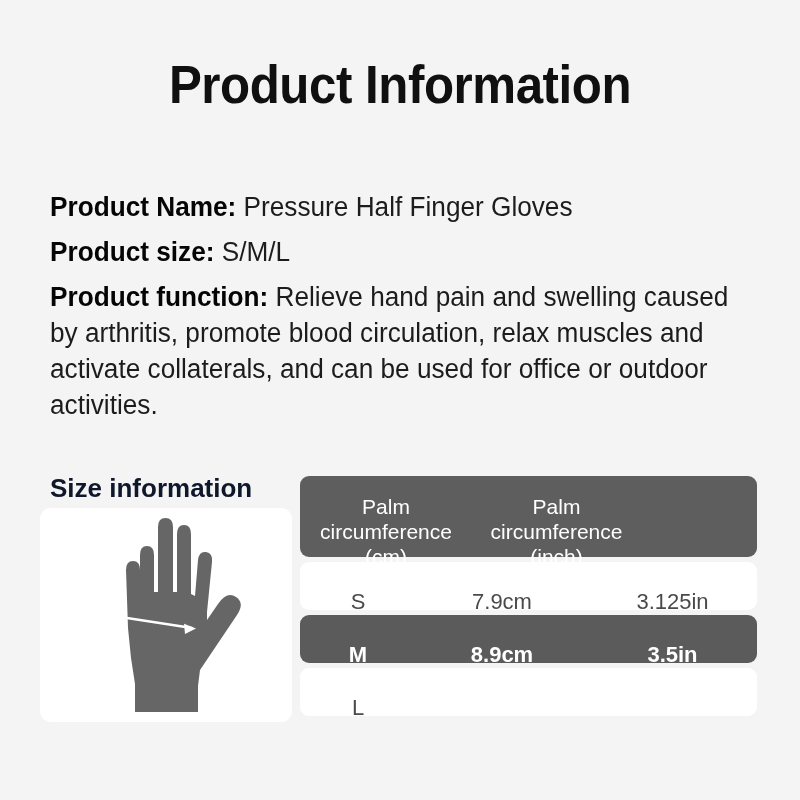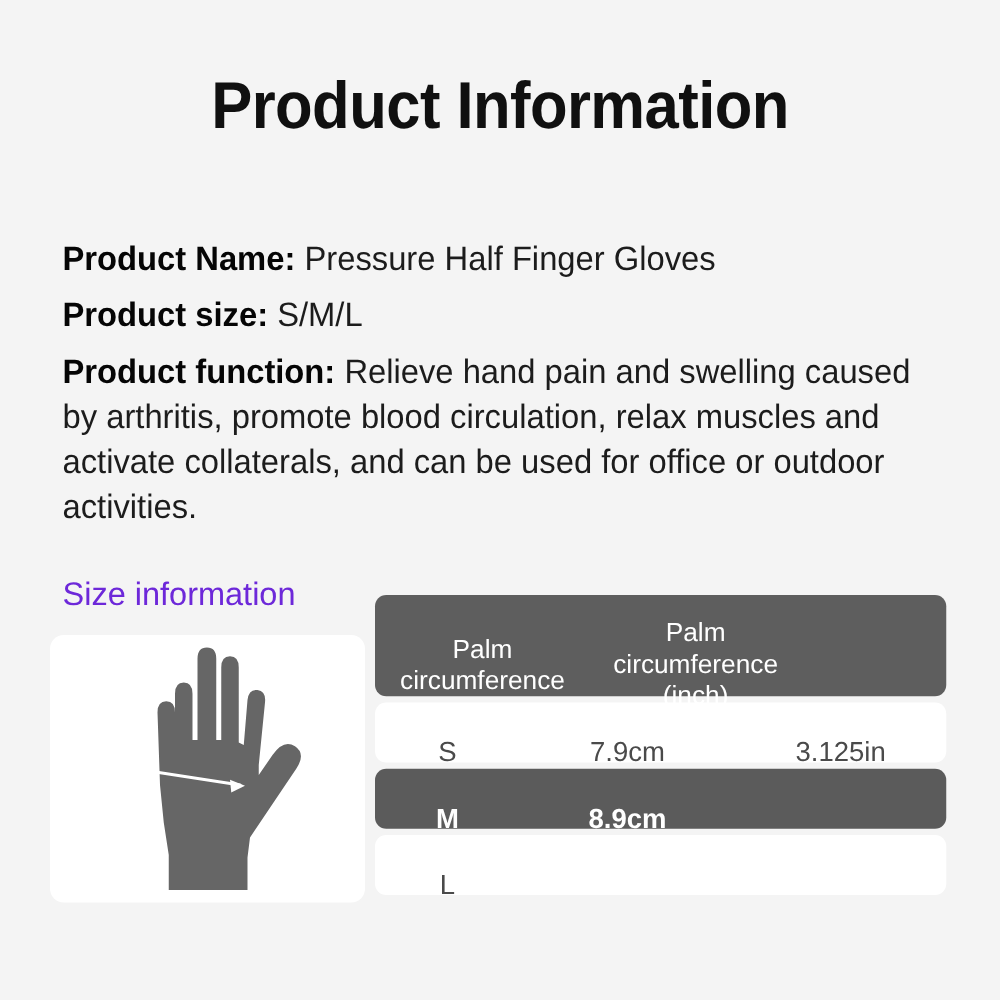--- a/index.html
+++ b/index.html
@@ -59,24 +59,24 @@
   }
   .spec-paragraph {
     font-size: 27px;
     line-height: 36px;
   }
 
   
   .size-info-label {
     position: absolute;
     left: 50px;
-    top: 460px;
+    top: 473px;
     font-size: 26px;
-    font-weight: normal;
-    color: #6d28d9;
+    font-weight: bold;
+    color: #0f172a;
     letter-spacing: 0px;
   }
 
   
   .hand-card {
     position: absolute;
     left: 40px;
     top: 508px;
     width: 252px;
     height: 214px;
@@ -211,36 +211,38 @@
     </g>
   </svg>
 </div>
 
 <div class="size-table">
 
   <div class="srow srow-head">
     <div class="cell c-cm">
       <div>Palm</div>
       <div>circumference</div>
+      <div>(cm)</div>
     </div>
     <div class="cell c-inch">
       <div>Palm</div>
       <div>circumference</div>
       <div>(inch)</div>
     </div>
   </div>
 
   <div class="srow srow-light">
     <div class="cell c-size">S</div>
     <div class="cell c-cm">7.9cm</div>
     <div class="cell c-inch">3.125in</div>
   </div>
 
   <div class="srow srow-dark">
     <div class="cell c-size">M</div>
     <div class="cell c-cm">8.9cm</div>
+    <div class="cell c-inch">3.5in</div>
   </div>
 
   <div class="srow srow-light">
     <div class="cell c-size">L</div>
   </div>
 
 </div>
 
 </body></html>

